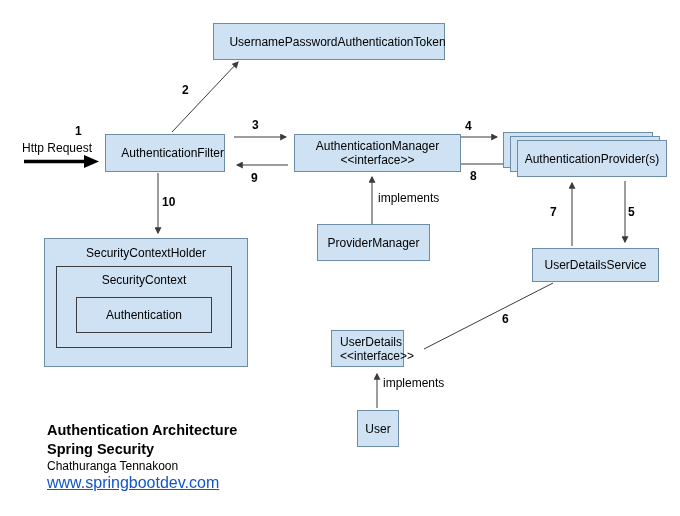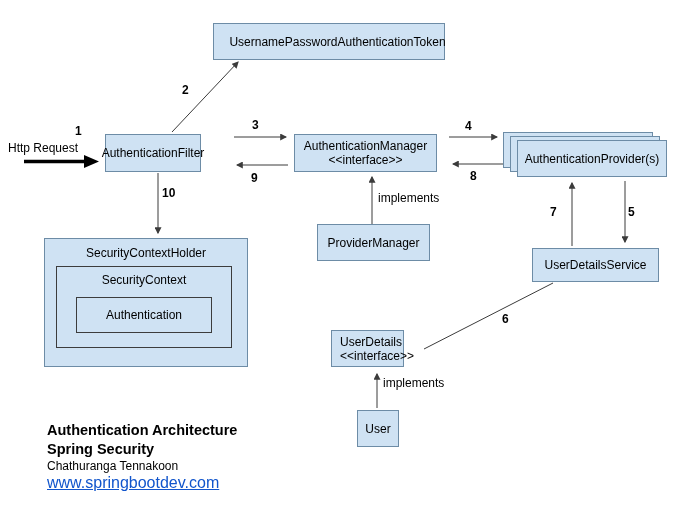--- a/index.html
+++ b/index.html
@@ -62,25 +62,25 @@
 
     <line x1="553" y1="283" x2="424" y2="349" stroke="#3b3b3b" stroke-width="1"></line>
 
     <line x1="377" y1="408" x2="377" y2="374" stroke="#3b3b3b" stroke-width="1" marker-end="url(#ah)"></line>
   </svg>
 
   <div class="node" style="left:213px;top:23px;width:232px;height:37px;padding-left:17px;">
     <span>UsernamePasswordAuthenticationToken</span>
   </div>
 
-  <div class="node" style="left:105px;top:134px;width:96px;height:38px;">
+  <div class="node" style="left:105px;top:134px;width:120px;height:38px;justify-content:flex-end;">
     <span>AuthenticationFilter</span>
   </div>
 
-  <div class="node two-line" style="left:294px;top:134px;width:143px;height:38px;">
+  <div class="node two-line" style="left:294px;top:134px;width:167px;height:38px;">
     <span>AuthenticationManager</span>
     <span>&lt;&lt;interface&gt;&gt;</span>
   </div>
 
   <div class="node" style="left:503px;top:132px;width:150px;height:36px;"></div>
   <div class="node" style="left:510px;top:136px;width:150px;height:36px;"></div>
   <div class="node" style="left:517px;top:140px;width:150px;height:37px;">
     <span>AuthenticationProvider(s)</span>
   </div>
 
@@ -104,35 +104,35 @@
 
   <div class="node left-text" style="left:331px;top:330px;width:73px;height:37px;">
     <span>UserDetails</span>
     <span>&lt;&lt;interface&gt;&gt;</span>
   </div>
 
   <div class="node" style="left:357px;top:410px;width:42px;height:37px;">
     <span>User</span>
   </div>
 
-  <div class="plain-label" style="left:8px;top:142px;">Http Request</div>
+  <div class="plain-label" style="left:22px;top:142px;">Http Request</div>
 
   <div class="plain-label" style="left:378px;top:192px;">implements</div>
   <div class="plain-label" style="left:383px;top:377px;">implements</div>
 
   <div class="step" style="left:75px;top:125px;">1</div>
   <div class="step" style="left:182px;top:84px;">2</div>
   <div class="step" style="left:252px;top:119px;">3</div>
   <div class="step" style="left:465px;top:120px;">4</div>
   <div class="step" style="left:628px;top:206px;">5</div>
   <div class="step" style="left:502px;top:313px;">6</div>
   <div class="step" style="left:550px;top:206px;">7</div>
   <div class="step" style="left:470px;top:170px;">8</div>
   <div class="step" style="left:251px;top:172px;">9</div>
-  <div class="step" style="left:162px;top:187px;">10</div>
+  <div class="step" style="left:162px;top:196px;">10</div>
 
   <div class="footer-title">
     <div>Authentication Architecture</div>
     <div>Spring Security</div>
   </div>
   <div class="footer-author">Chathuranga Tennakoon</div>
   <a class="footer-link">www.springbootdev.com</a>
 
 </div>
 

